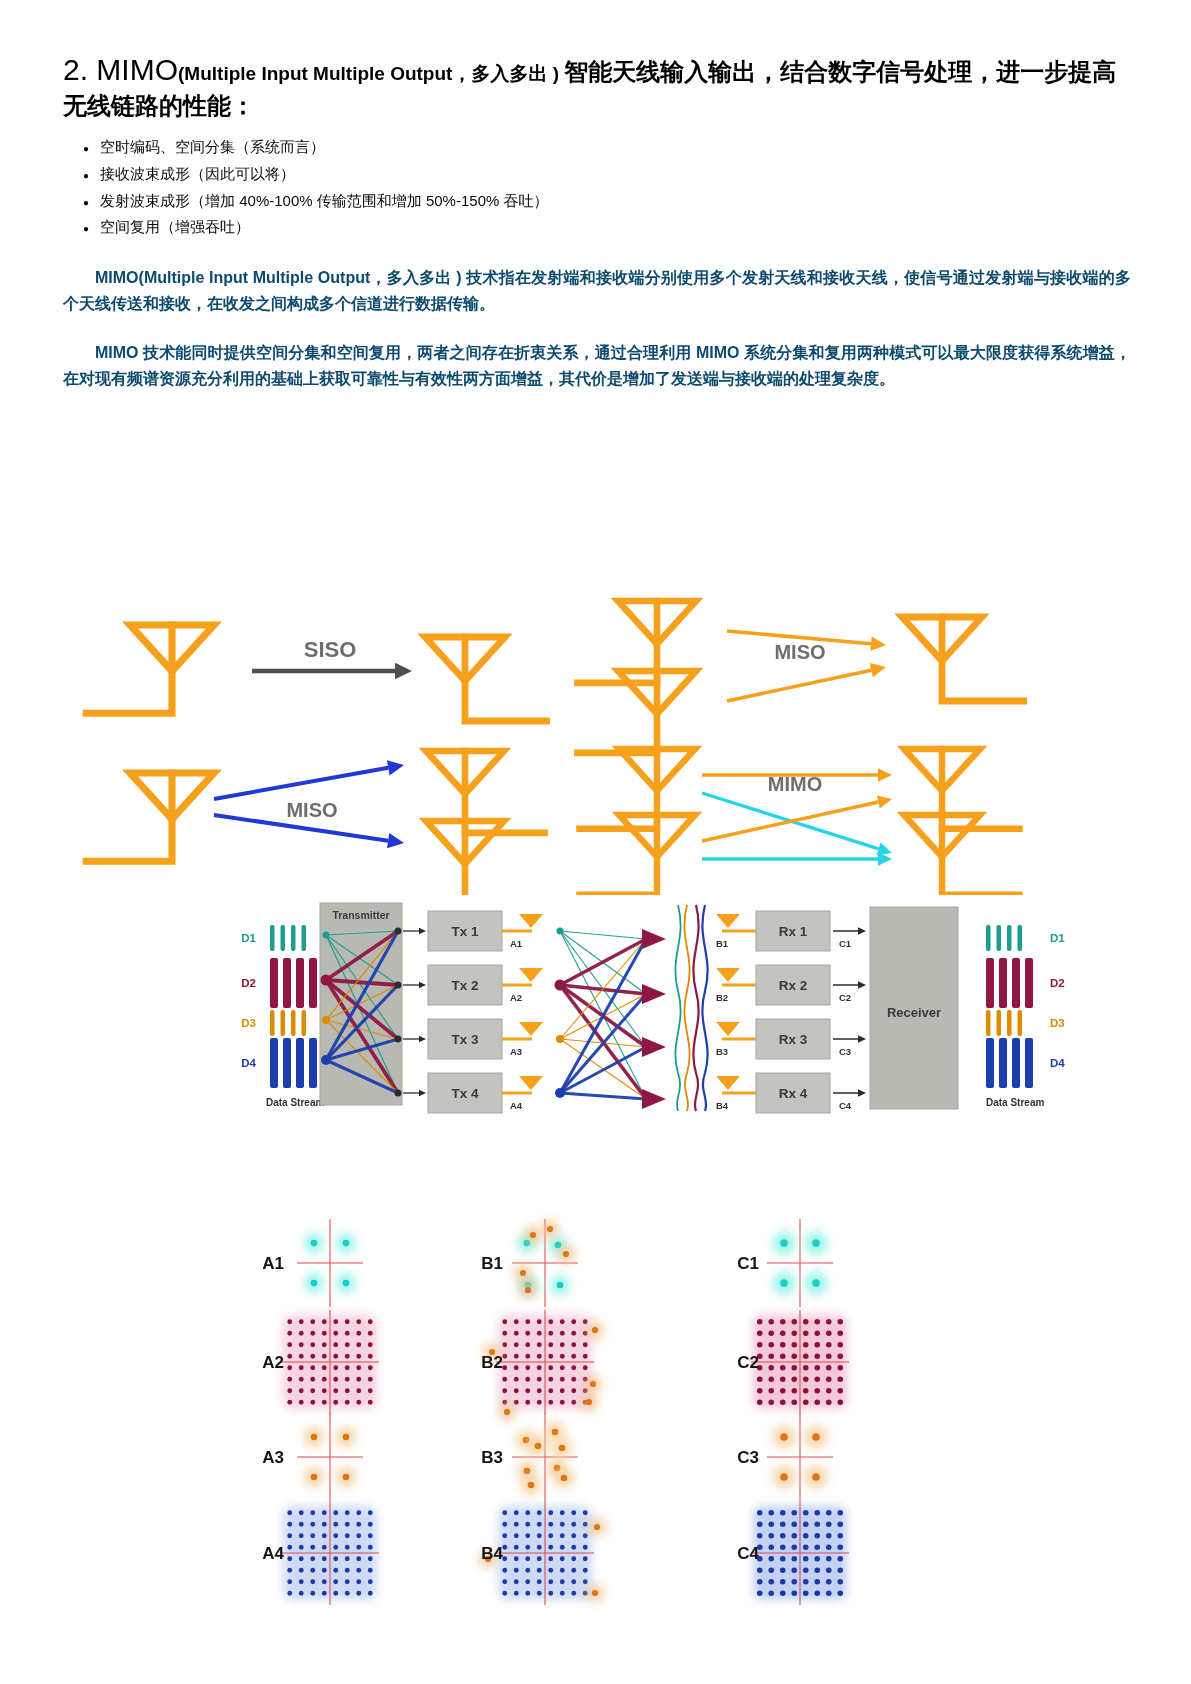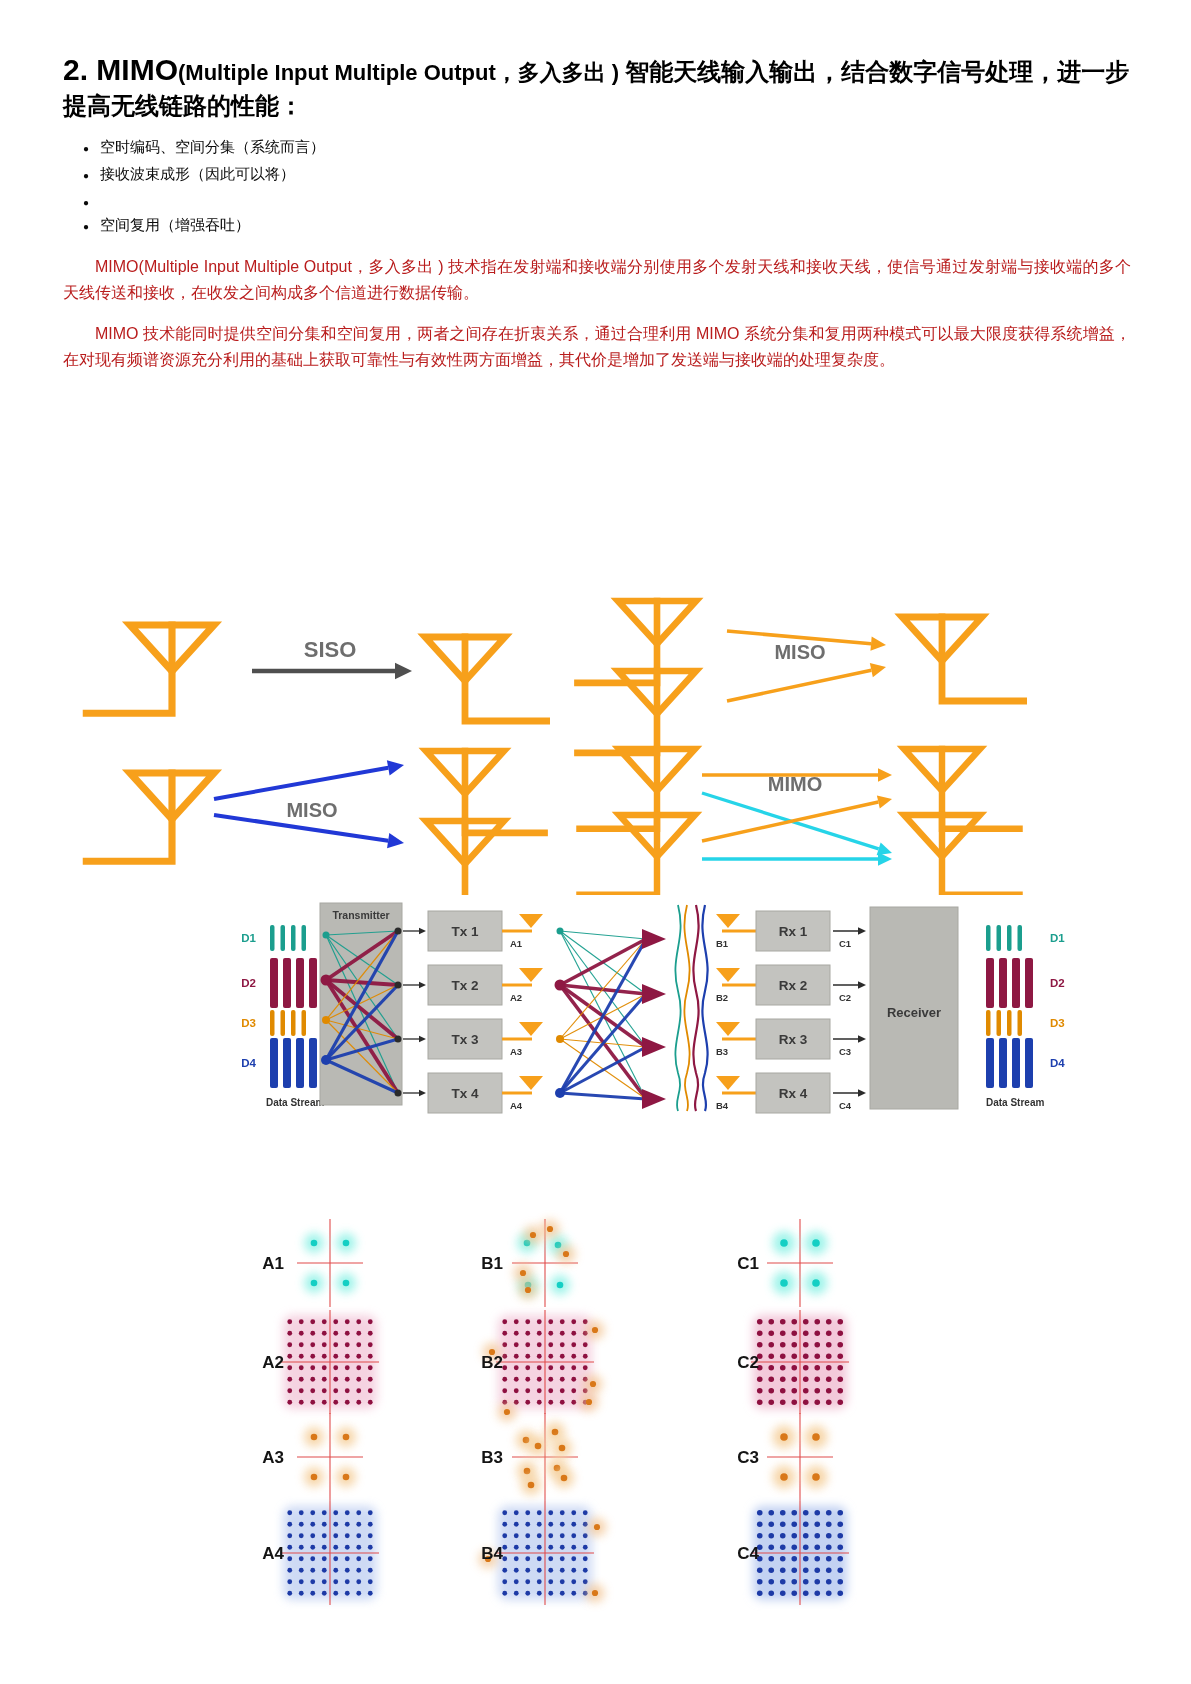--- a/index.html
+++ b/index.html
@@ -1,27 +1,27 @@
 <!DOCTYPE html>
 <html><head>
 <meta charset="utf-8">
 <style>
   html,body{margin:0;padding:0;background:#ffffff;}
   #page{position:relative;width:1191px;height:1684px;background:#ffffff;overflow:hidden;
         font-family:"Liberation Sans",sans-serif;color:#0a0a0a;}
   #textblock{position:absolute;left:63px;top:50px;width:1068px;}
   .title{line-height:1.34;color:#000;}
-  .t-big{font-size:30px;font-weight:700;}
-  .t-paren{font-size:22px;font-weight:600;}
+  .t-big{font-size:30px;font-weight:400;}
+  .t-paren{font-size:19px;font-weight:600;}
   .t-cjk{font-size:24px;font-weight:700;}
   .bullets{margin-top:12px;}
   .bullet{display:flex;gap:11px;font-size:15px;line-height:1.78;color:#0a0a0a;margin-left:20px;}
   .bullet .dot{font-size:10px;padding-top:6px;}
   .paras{margin-top:12px;}
-  .para{font-size:16px;line-height:1.6;text-align:justify;text-indent:2em;margin:16px 0 0;color:#b91c1c;}
+  .para{font-size:16px;line-height:1.6;text-align:justify;text-indent:2em;margin:24px 0 0;color:#0c4a6e;font-weight:bold;}
   svg{position:absolute;left:0;display:block;}
   #linksvg{top:595px;}
   #syssvg{top:893px;}
   #constsvg{top:1125px;}
   svg text{font-family:"Liberation Sans",sans-serif;}
 </style>
 </head>
 <body>
 
 <div id="page">
@@ -33,20 +33,21 @@
       <div class="bullet">
           <span class="dot">●</span>
           <span>空时编码、空间分集（系统而言）</span>
         </div>
       <div class="bullet">
           <span class="dot">●</span>
           <span>接收波束成形（因此可以将）</span>
         </div>
       <div class="bullet">
           <span class="dot">●</span>
+          <span>发射波束成形（增加 40%-100% 传输范围和增加 50%-150% 吞吐）</span>
         </div>
       <div class="bullet">
           <span class="dot">●</span>
           <span>空间复用（增强吞吐）</span>
         </div>
     </div>
 
     <div class="paras">
       <p class="para">MIMO(Multiple Input Multiple Output，多入多出 ) 技术指在发射端和接收端分别使用多个发射天线和接收天线，使信号通过发射端与接收端的多个天线传送和接收，在收发之间构成多个信道进行数据传输。</p>
       <p class="para">MIMO 技术能同时提供空间分集和空间复用，两者之间存在折衷关系，通过合理利用 MIMO 系统分集和复用两种模式可以最大限度获得系统增益，在对现有频谱资源充分利用的基础上获取可靠性与有效性两方面增益，其代价是增加了发送端与接收端的处理复杂度。</p>

